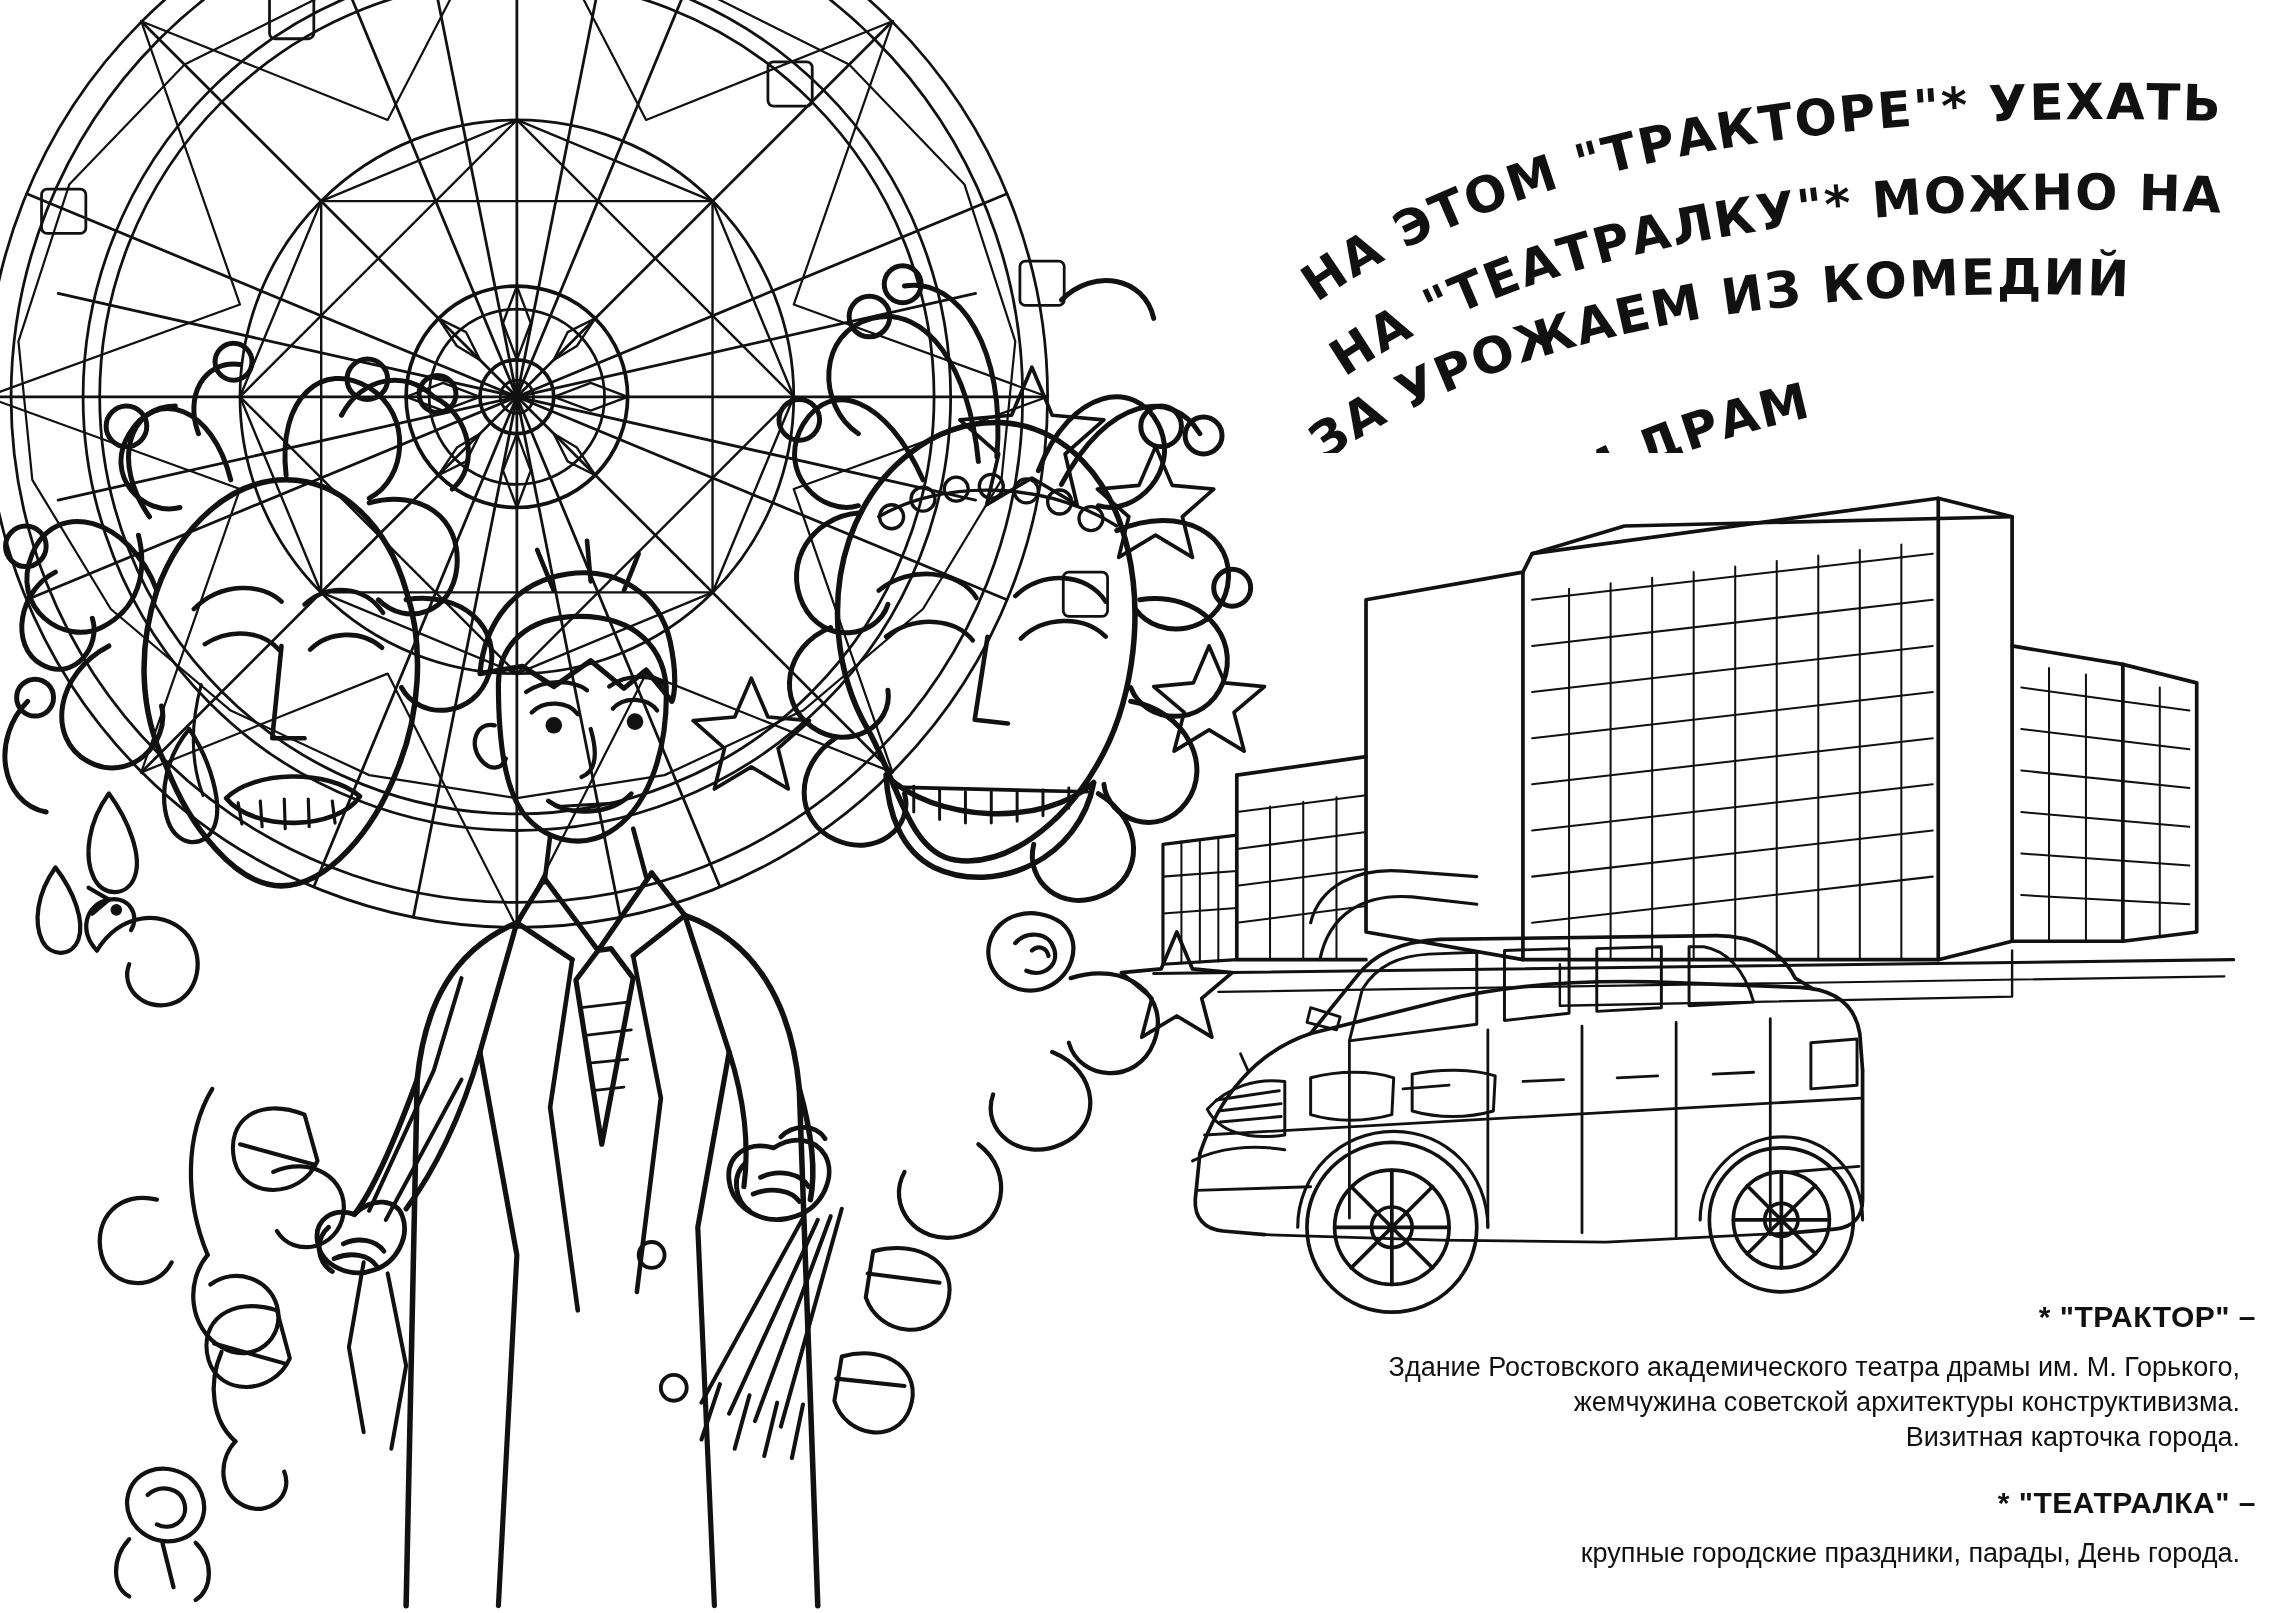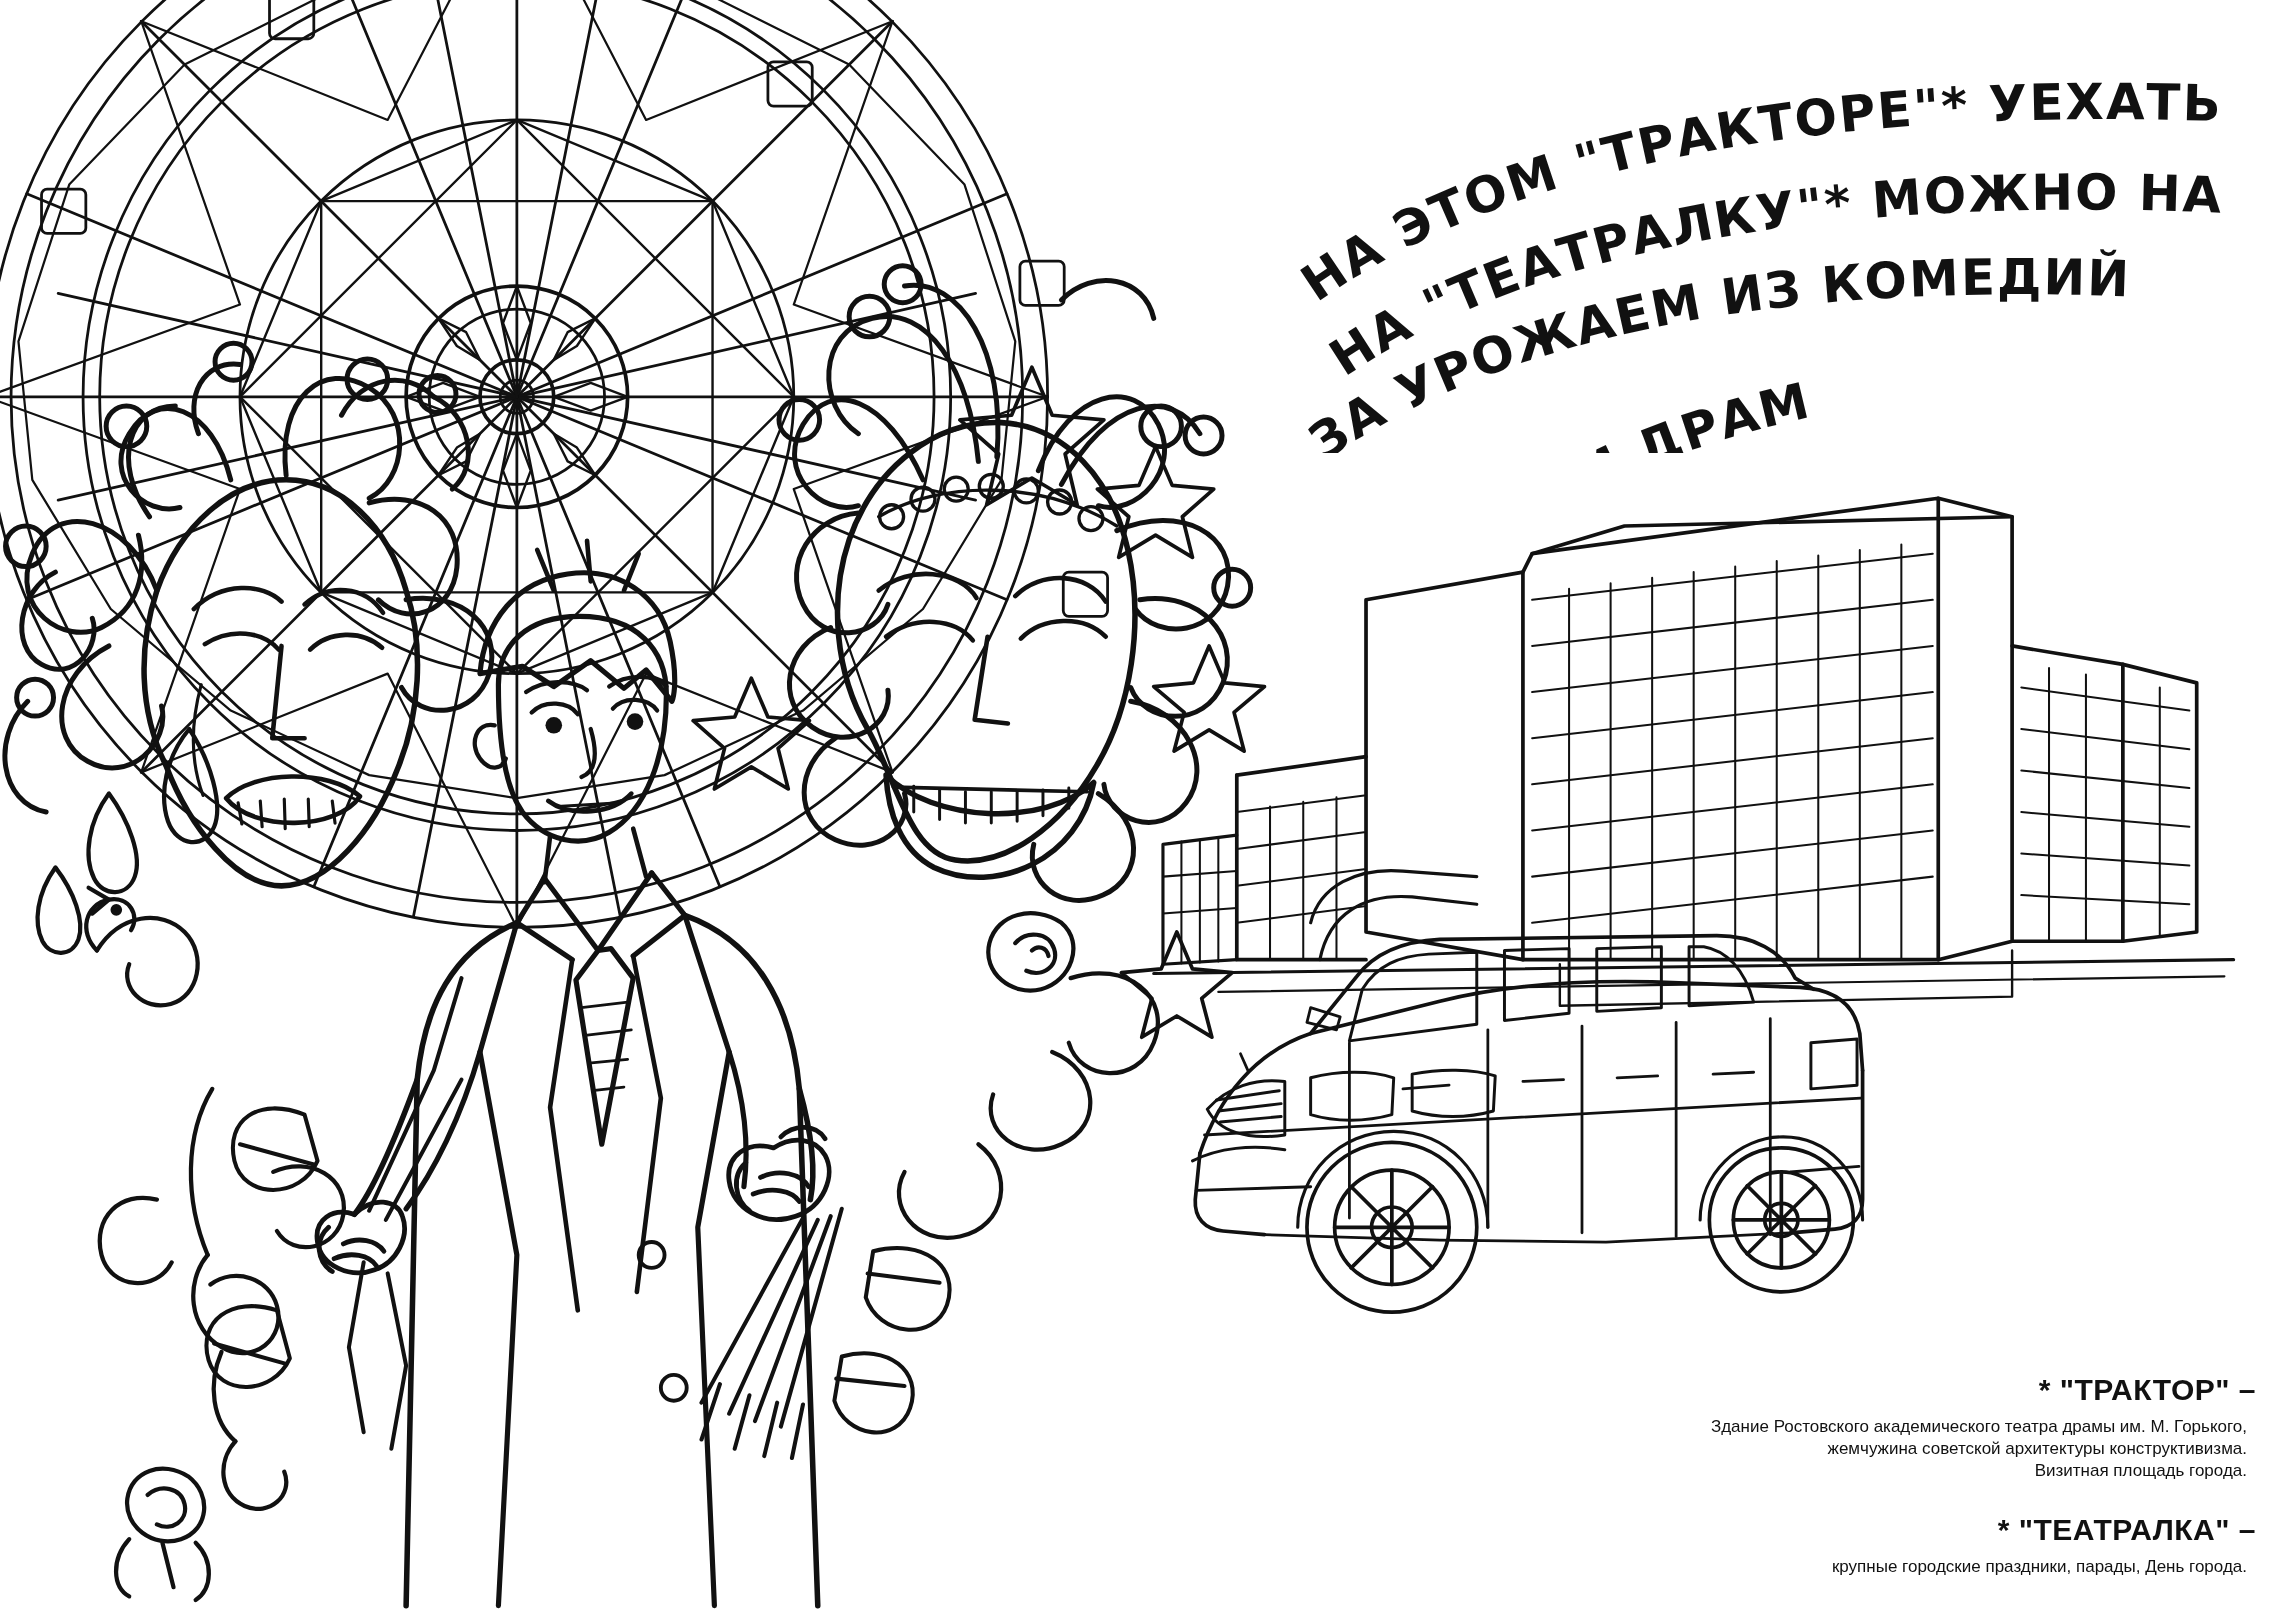--- a/index.html
+++ b/index.html
@@ -62,23 +62,23 @@
   .note-title {
     font-family: "Liberation Sans", sans-serif;
     font-weight: bold;
     font-size: 30px;
     letter-spacing: 0.5px;
     margin: 0 0 5.5px 0;
     color: #111111;
   }
   .note-body {
     font-family: "Liberation Sans", sans-serif;
-    font-size: 17px;
+    font-size: 27px;
     line-height: 1.30;
-    margin: 9px;
+    margin: 16px;
     color: #111111;
   }
   .note-block + .note-block {
     margin-top: 31px;
   }
   .note-body .line { display: block; }
 </style>
 </head>
 <body>
 
@@ -514,21 +514,21 @@
     </svg>
   </div>
 
   <div class="notes">
 
     <div class="note-block">
       <p class="note-title">* "ТРАКТОР" –</p>
       <p class="note-body">
         <span class="line">Здание Ростовского академического  театра драмы им. М. Горького,</span>
         <span class="line">жемчужина советской архитектуры конструктивизма.</span>
-        <span class="line">Визитная площадь города.</span>
+        <span class="line">Визитная карточка города.</span>
       </p>
     </div>
 
     <div class="note-block">
       <p class="note-title">* "ТЕАТРАЛКА" –</p>
       <p class="note-body">
         <span class="line">крупные городские праздники, парады, День города.</span>
       </p>
     </div>
 

